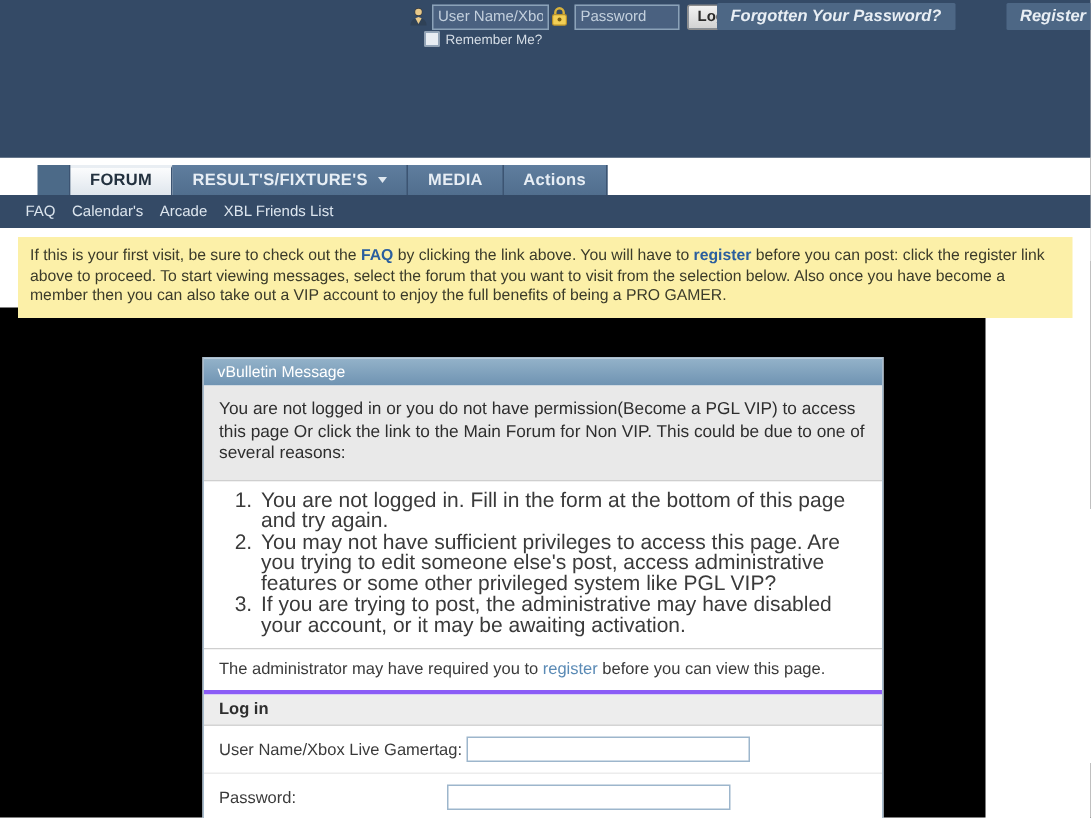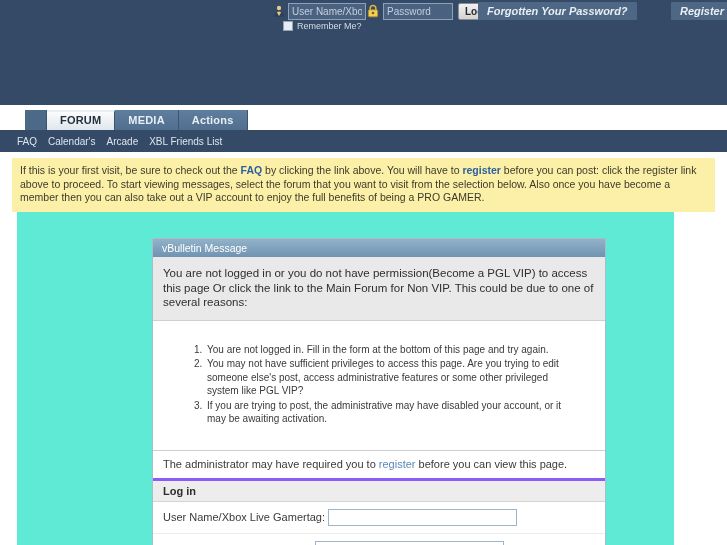--- a/index.html
+++ b/index.html
@@ -232,24 +232,24 @@
     font-size: 10.5px;
     line-height: 13.5px;
     padding: 6px 8px 7px 8px;
     z-index: 5;
   }
   #notice a { color: #2b5f9e; font-weight: bold; text-decoration: none; }
 
   
   #content {
     position: absolute;
-    left: 17px; top: 205px;
+    left: 0; top: 205px;
     width: 657px;
     height: 340px;
-    background: #5eead4;
+    background: #000000;
   }
 
   #panel {
     position: absolute;
     left: 135px;
     top: 33px;
     width: 454px;
     background: #ffffff;
     border: 1px solid #a8bccd;
     border-top: none;
@@ -271,23 +271,23 @@
     font-weight: normal;
     line-height: 14.5px;
     color: #2e2e2e;
   }
   #panel-reasons {
     background: #ffffff;
     padding: 6px 10px 8px 10px;
     border-bottom: 1px solid #cfcfcf;
   }
   #panel-reasons ol {
-    margin: 16px;
+    margin: 0;
     padding-left: 26px;
-    font-size: 10px;
+    font-size: 14px;
     line-height: 13.5px;
     color: #3a3a3a;
   }
   #panel-reasons li { margin-bottom: 1px; padding-left: 2px; }
   #panel-note {
     padding: 7px 10px 8px 10px;
     font-size: 11px;
     color: #3a3a3a;
     border-bottom: 3px solid #8b5cf6;
     background: #ffffff;
@@ -381,20 +381,24 @@
     <a id="btn-register" class="topnav-btn" href="#">Register</a>
   </div>
 
   <div id="navtabs">
     <div id="navtabs-strip">
       <div id="navtab-spacer"></div>
       <a class="navtab selected" href="#">
         <span>FORUM</span>
       </a>
       <a class="navtab" href="#">
+        <span>RESULT'S/FIXTURE'S</span>
+        <span class="caret"></span>
+      </a>
+      <a class="navtab" href="#">
         <span>MEDIA</span>
       </a>
       <a class="navtab" href="#">
         <span>Actions</span>
       </a>
     </div>
   </div>
 </div>
 
 <div id="subnav">

